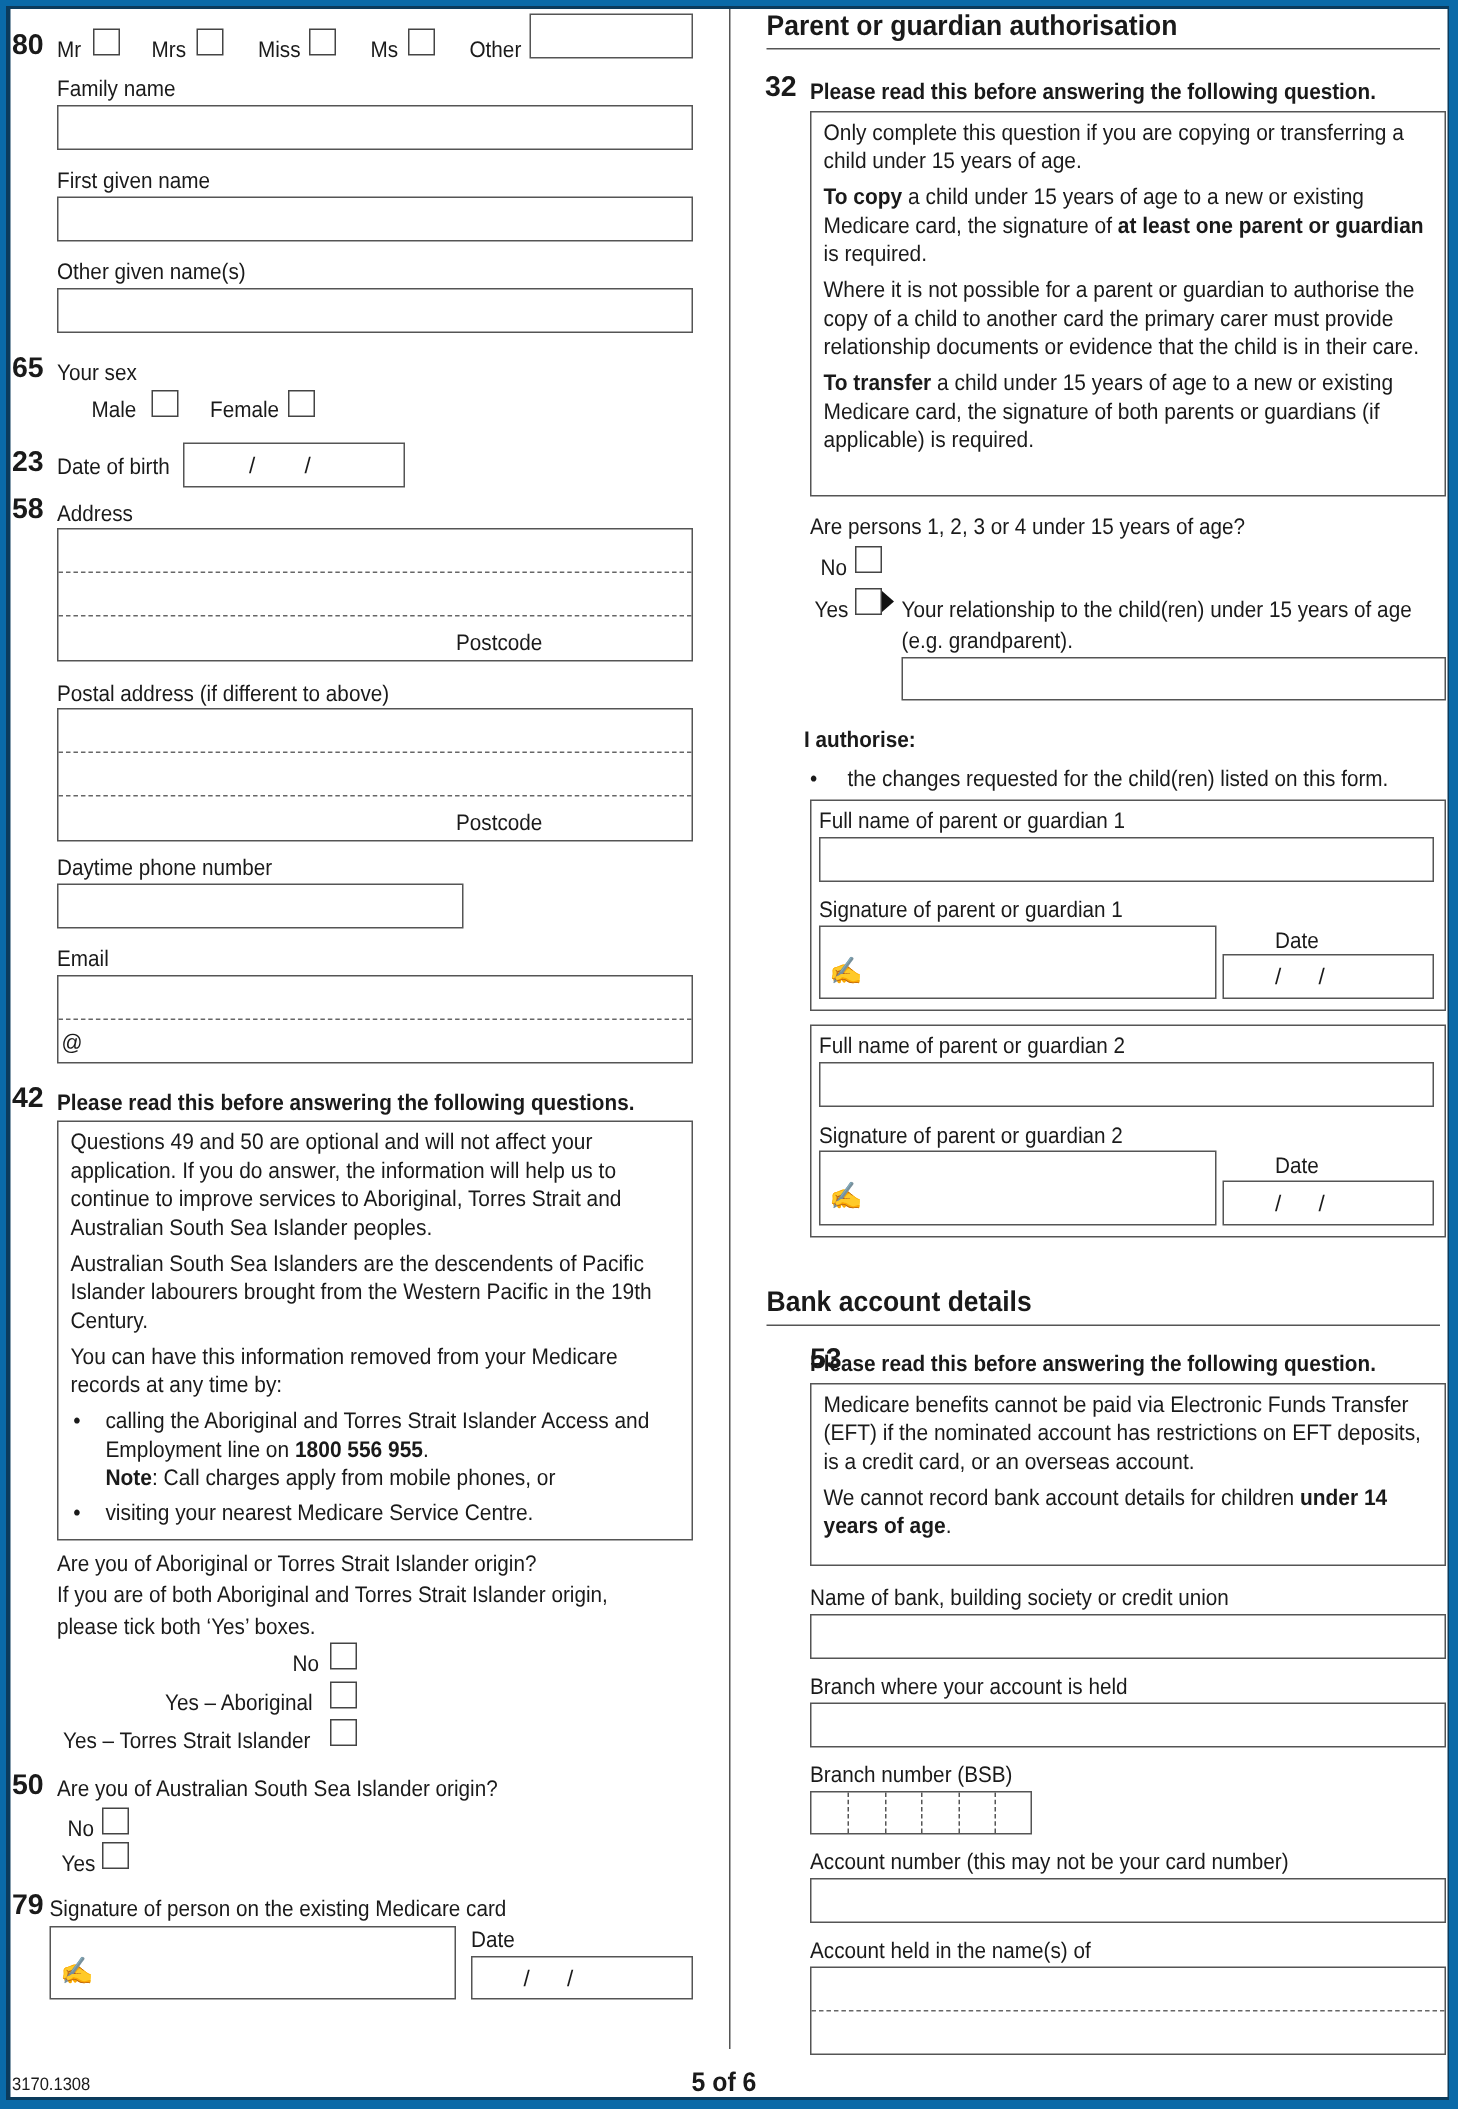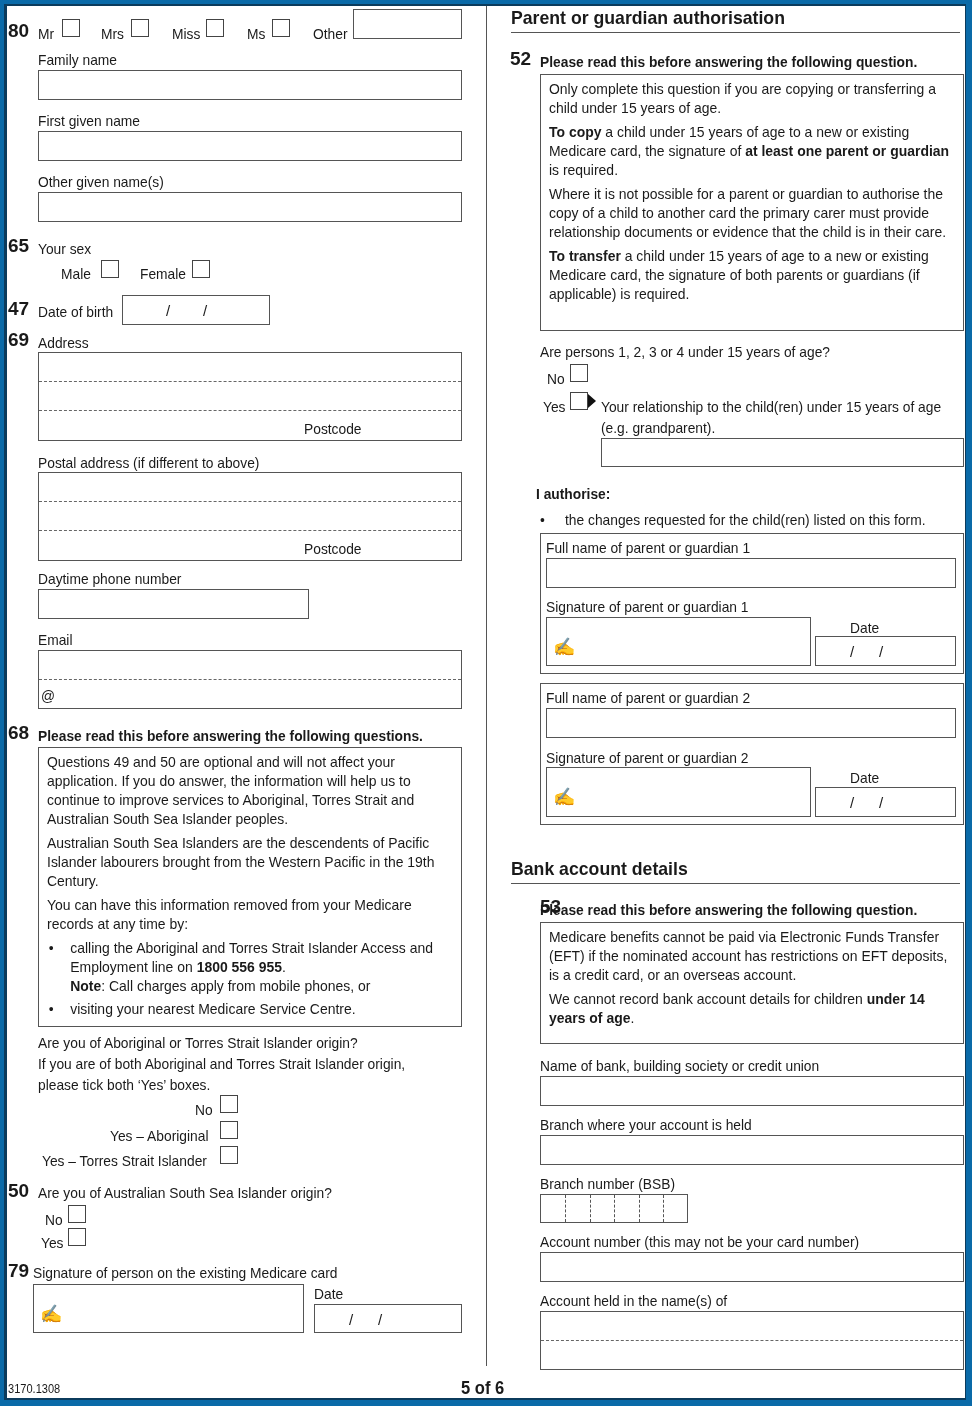--- a/index.html
+++ b/index.html
@@ -52,49 +52,49 @@
   <div class="t" style="left:31px; top:166px;">Other given name(s)</div>
   <div class="box" style="left:31px; top:186px; width:424px; height:30px;"></div>
 
   <div class="qn" style="left:1px; top:229px;">65</div>
   <div class="t" style="left:31px; top:233px;">Your sex</div>
   <div class="t" style="left:54px; top:258px;">Male</div>
   <div class="cb" style="left:94px; top:254px;"></div>
   <div class="t" style="left:133px; top:258px;">Female</div>
   <div class="cb" style="left:185px; top:254px;"></div>
 
-  <div class="qn" style="left:1px; top:292px;">47</div>
+  <div class="qn" style="left:1px; top:292px;">23</div>
   <div class="t" style="left:31px; top:296px;">Date of birth</div>
   <div class="box" style="left:115px; top:289px; width:148px; height:30px;">
     <span class="slash" style="left:43px; top:6px;">/</span>
     <span class="slash" style="left:80px; top:6px;">/</span>
   </div>
 
-  <div class="qn" style="left:1px; top:323px;">69</div>
+  <div class="qn" style="left:1px; top:323px;">58</div>
   <div class="t" style="left:31px; top:327px;">Address</div>
   <div class="box" style="left:31px; top:346px; width:424px; height:89px;">
     <div class="dash" style="top:28px;"></div>
     <div class="dash" style="top:57px;"></div>
     <span class="t" style="left:265px; top:66px;">Postcode</span>
   </div>
   <div class="t" style="left:31px; top:447px;">Postal address (if different to above)</div>
   <div class="box" style="left:31px; top:466px; width:424px; height:89px;">
     <div class="dash" style="top:28px;"></div>
     <div class="dash" style="top:57px;"></div>
     <span class="t" style="left:265px; top:66px;">Postcode</span>
   </div>
   <div class="t" style="left:31px; top:563px;">Daytime phone number</div>
   <div class="box" style="left:31px; top:583px; width:271px; height:30px;"></div>
   <div class="t" style="left:31px; top:624px;">Email</div>
   <div class="box" style="left:31px; top:644px; width:424px; height:59px;">
     <div class="dash" style="top:28px;"></div>
     <span class="t" style="left:2px; top:35px;">@</span>
   </div>
 
-  <div class="qn" style="left:1px; top:716px;">68</div>
+  <div class="qn" style="left:1px; top:716px;">42</div>
   <div class="t bold" style="left:31px; top:720px;">Please read this before answering the following questions.</div>
   <div class="note" style="left:31px; top:741px; width:424px; height:280px;">
     <p>Questions 49 and 50 are optional and will not affect your application. If you do answer, the information will help us to continue to improve services to Aboriginal, Torres Strait and Australian South Sea Islander peoples.</p>
     <p>Australian South Sea Islanders are the descendents of Pacific Islander labourers brought from the Western Pacific in the 19th Century.</p>
     <p>You can have this information removed from your Medicare records at any time by:</p>
     <ul>
       <li><span>calling the Aboriginal and Torres Strait Islander Access and Employment line on </span><span class="bold">1800 556 955</span><span>.</span><br><span class="bold">Note</span><span>: Call charges apply from mobile phones, or</span></li>
       <li>visiting your nearest Medicare Service Centre.</li>
     </ul>
   </div>
@@ -122,21 +122,21 @@
   </div>
   <div class="t" style="left:307px; top:1278px;">Date</div>
   <div class="box" style="left:307px; top:1298px; width:148px; height:29px;">
     <span class="slash" style="left:34px; top:6px;">/</span>
     <span class="slash" style="left:63px; top:6px;">/</span>
   </div>
 
   <div class="heading" style="left:504px; top:0px;">Parent or guardian authorisation</div>
   <div class="rule" style="left:504px; top:26px; width:449px;"></div>
 
-  <div class="qn" style="left:503px; top:42px;">52</div>
+  <div class="qn" style="left:503px; top:42px;">32</div>
   <div class="t bold" style="left:533px; top:46px;">Please read this before answering the following question.</div>
   <div class="note" style="left:533px; top:68px; width:424px; height:257px;">
     <p>Only complete this question if you are copying or transferring a child under 15 years of age.</p>
     <p><span class="bold">To copy</span><span> a child under 15 years of age to a new or existing Medicare card, the signature of </span><span class="bold">at least one parent or guardian</span><span> is required.</span></p>
     <p>Where it is not possible for a parent or guardian to authorise the copy of a child to another card the primary carer must provide relationship documents or evidence that the child is in their care.</p>
     <p><span class="bold">To transfer</span><span> a child under 15 years of age to a new or existing Medicare card, the signature of both parents or guardians (if applicable) is required.</span></p>
   </div>
 
   <div class="t" style="left:533px; top:336px;">Are persons 1, 2, 3 or 4 under 15 years of age?</div>
   <div class="t" style="left:540px; top:363px;">No</div>

